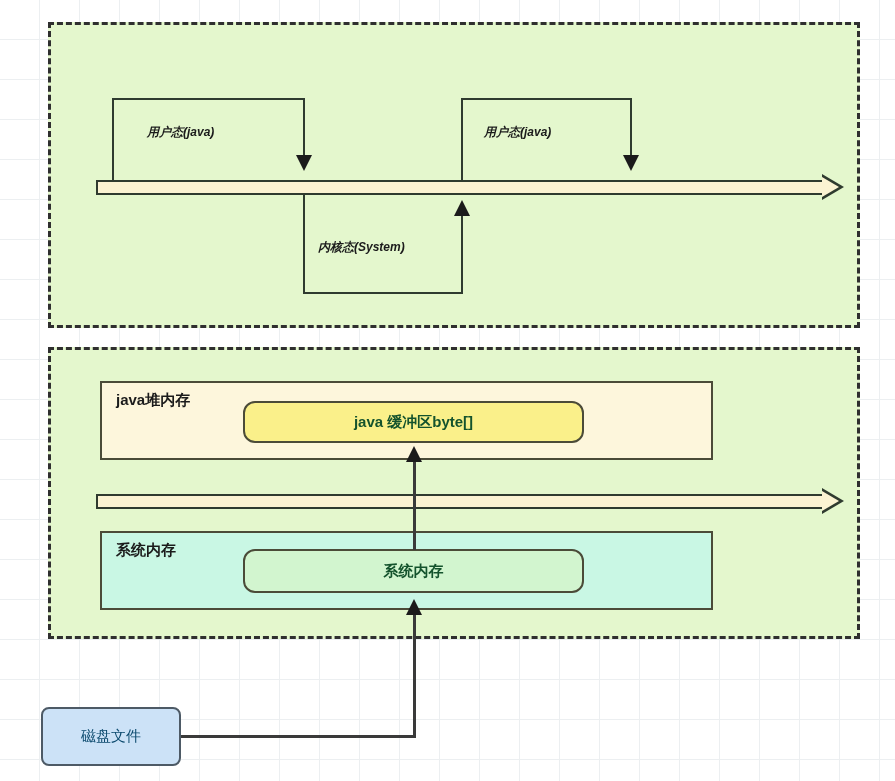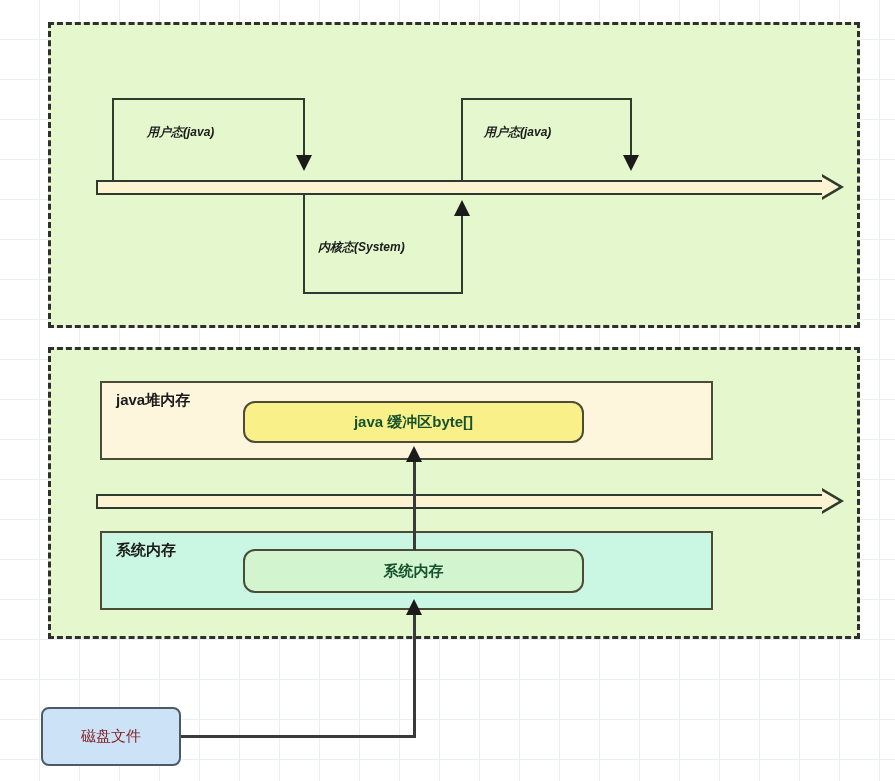--- a/index.html
+++ b/index.html
@@ -178,21 +178,21 @@
     position: absolute;
     left: 41px; top: 707px; width: 140px; height: 59px;
     box-sizing: border-box;
     background-color: #cce2f7;
     border: 2px solid #4d5a66;
     border-radius: 8px;
     display: flex;
     align-items: center;
     justify-content: center;
     font-size: 15px;
-    color: #7f1d1d;
+    color: #0c4a6e;
     white-space: nowrap;
   }
 
   
   .conn { position: absolute; background-color: #3a3a3a; }
   .conn.v { width: 3px; }
   .conn.h { height: 3px; }
 </style>
 </head>
 <body>

